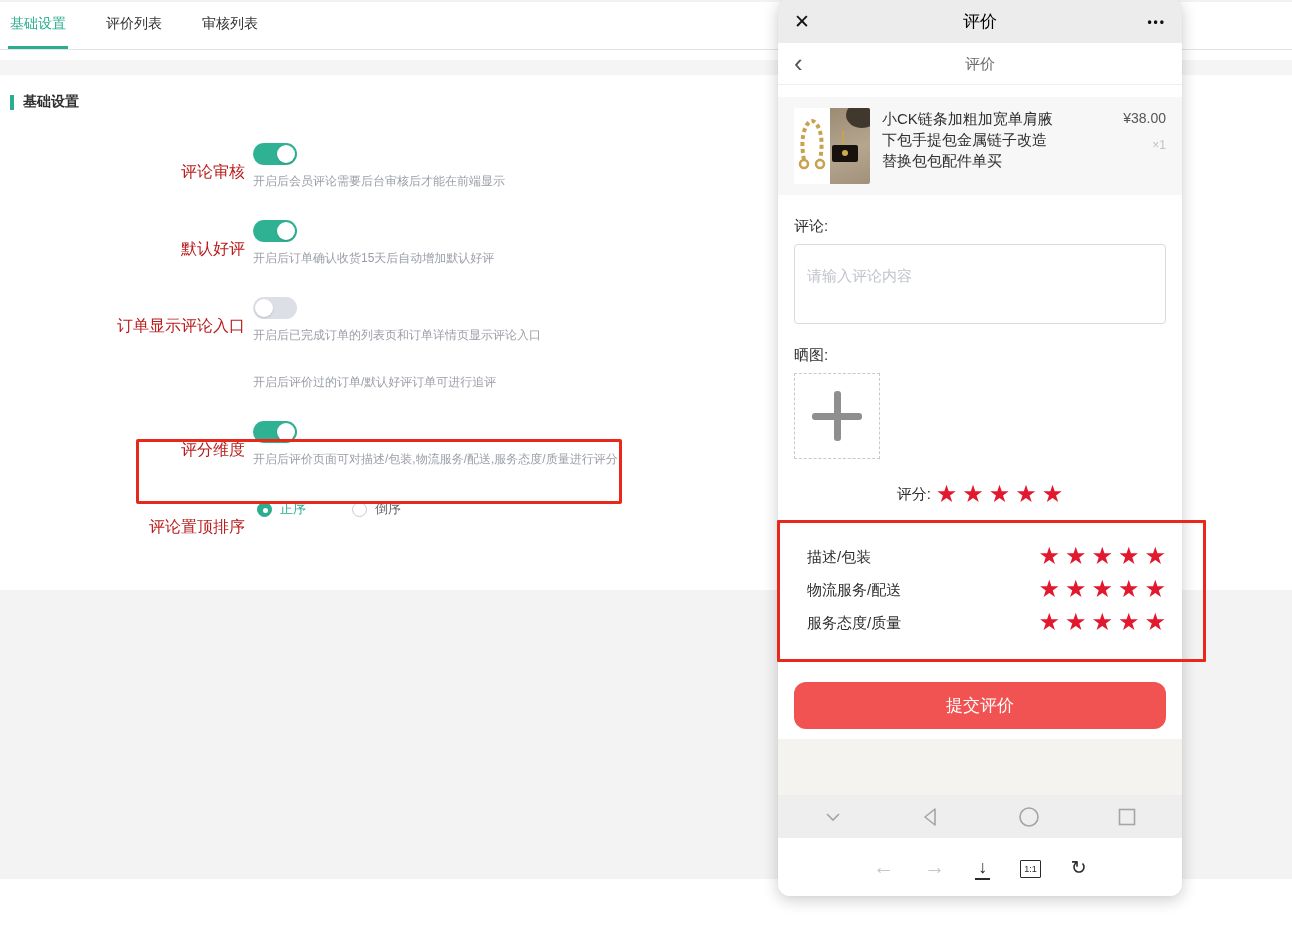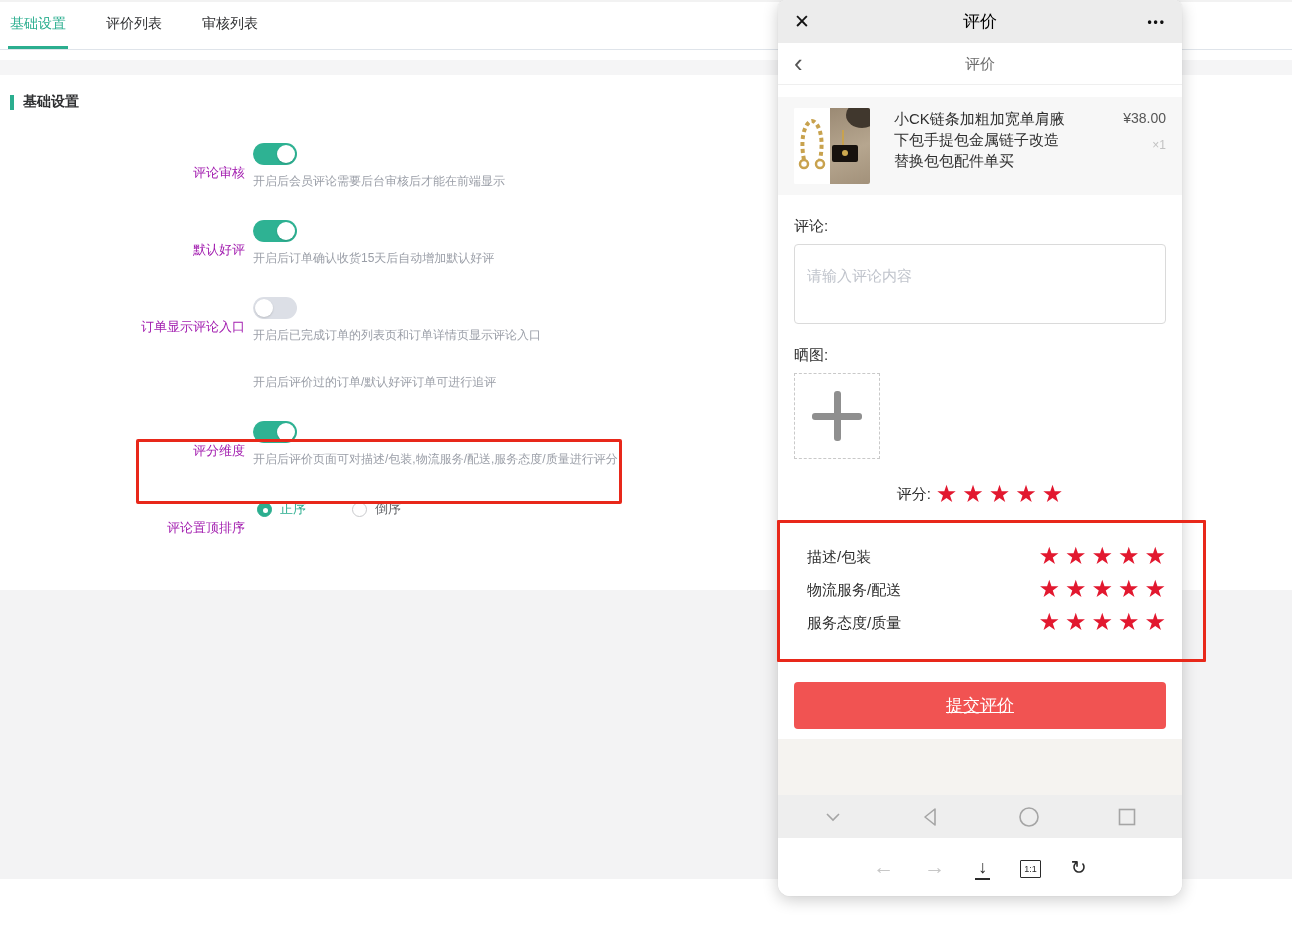--- a/index.html
+++ b/index.html
@@ -17,21 +17,21 @@
   .spacer-gray { height:15px; background:#f5f5f6; }
 
   .card { height:515px; background:#fff; }
   .section-head { display:flex; align-items:center; padding:18px 0 0 10px; }
   .section-bar { width:4px; height:15px; background:#2bae8f; margin-right:9px; }
   .section-title { font-size:14px; font-weight:bold; color:#303133; }
 
   .form { margin-top:32px; }
   .setting-row { margin-bottom:30px; }
   .row-main { display:flex; align-items:center; height:22px; }
-  .row-label { width:245px; text-align:right; font-size:13px; color:#a21caf; padding-right:0;margin-top:37px; }
+  .row-label { width:245px; text-align:right; font-size:16px; color:#b91c1c; padding-right:0;margin-top:37px; }
   .toggle { width:44px; height:22px; border-radius:11px; background:#dcdfe6;
     margin-left:8px; position:relative; cursor:pointer; }
   .toggle::after { content:""; position:absolute; top:2px; left:2px; width:18px; height:18px;
     border-radius:50%; background:#fff; box-shadow:0 1px 2px rgba(0,0,0,.15); }
   .toggle.on { background:#2eb293; }
   .toggle.on::after { left:24px; }
   .row-help { margin:8px 0 0 253px; font-size:12px; color:#9a9ea7; height:17px; }
 
   .sort-row { display:flex; align-items:center; height:22px; }
   .radio-opt { display:flex; align-items:center; margin-left:12px; cursor:pointer; }
@@ -75,21 +75,21 @@
   .pimg-right { flex:1; background:linear-gradient(160deg,#9b8a74 0%,#b6a68f 55%,#a2917a 100%);
     position:relative; }
   .pimg-right .hair { position:absolute; top:-6px; right:-8px; width:32px; height:26px;
     background:#40372d; border-radius:50%; }
   .pimg-right .chain { position:absolute; left:12px; top:22px; width:2px; height:16px;
     background:#c8a24e; }
   .pimg-right .bag { position:absolute; left:2px; top:37px; width:26px; height:17px;
     background:#17120e; border-radius:2px; }
   .pimg-right .bag::after { content:""; position:absolute; left:10px; top:5px; width:6px;
     height:6px; border-radius:50%; background:#cda94f; }
-  .ptitle { flex:1; margin-left:24px; font-size:15px; color:#2f2f2f; line-height:21px;
+  .ptitle { flex:1; margin-left:12px; font-size:15px; color:#2f2f2f; line-height:21px;
     max-width:176px; }
   .pright { margin-left:auto; text-align:right; padding-top:2px; }
   .pprice { font-size:14px; color:#565656; }
   .pqty { font-size:12px; color:#c2c2c2; margin-top:12px; }
 
   .field-label { padding:0 16px; font-size:15px; color:#303030; margin-top:22px; flex:none; }
   .comment-box { margin:8px 16px 0; height:80px; width:372px; border:1px solid #dadada;
     border-radius:4px; padding:22px 12px; font-size:15px; resize:none; outline:none;
     font-family:inherit; color:#333; flex:none; }
   .comment-box::placeholder { color:#c0c4cc; }
@@ -106,22 +106,22 @@
   .score-label { font-size:15px; color:#303030; }
   .stars { display:flex; }
   .star { color:#e2182f; font-size:24px; line-height:22px; margin-left:5px; cursor:pointer; }
 
   .dims { margin:38px 16px 0; flex:none; }
   .dim-row { display:flex; justify-content:space-between; align-items:flex-end; height:24px;
     margin-bottom:9px;margin-left:13px; }
   .dim-label { font-size:15px; color:#2f2f2f; }
 
   .submit-review { margin:40px 16px 0; height:47px; background:#f15352; border:none;
-    border-radius:4px; color:#fff; font-size:17px; display:flex; align-items:center;
-    justify-content:center; cursor:pointer; flex:none;text-decoration:underline; }
+    border-radius:12px; color:#fff; font-size:17px; display:flex; align-items:center;
+    justify-content:center; cursor:pointer; flex:none; }
   .after-btn { height:10px; background:#fff; flex:none; }
   .phone-gray { flex:1; background:#f5f3f0; }
 
   .android-bar { height:43px; background:#eeeeee; display:flex; align-items:center;
     justify-content:space-between; padding:0 42px; flex:none; }
   .android-bar svg { display:block; cursor:pointer; }
 
   .ptoolbar { height:58px; background:#fff; border-radius:0 0 12px 12px; display:flex;
     align-items:center; justify-content:center; flex:none; }
   .tb-ic { margin:0 15px; cursor:pointer; text-align:center; }

